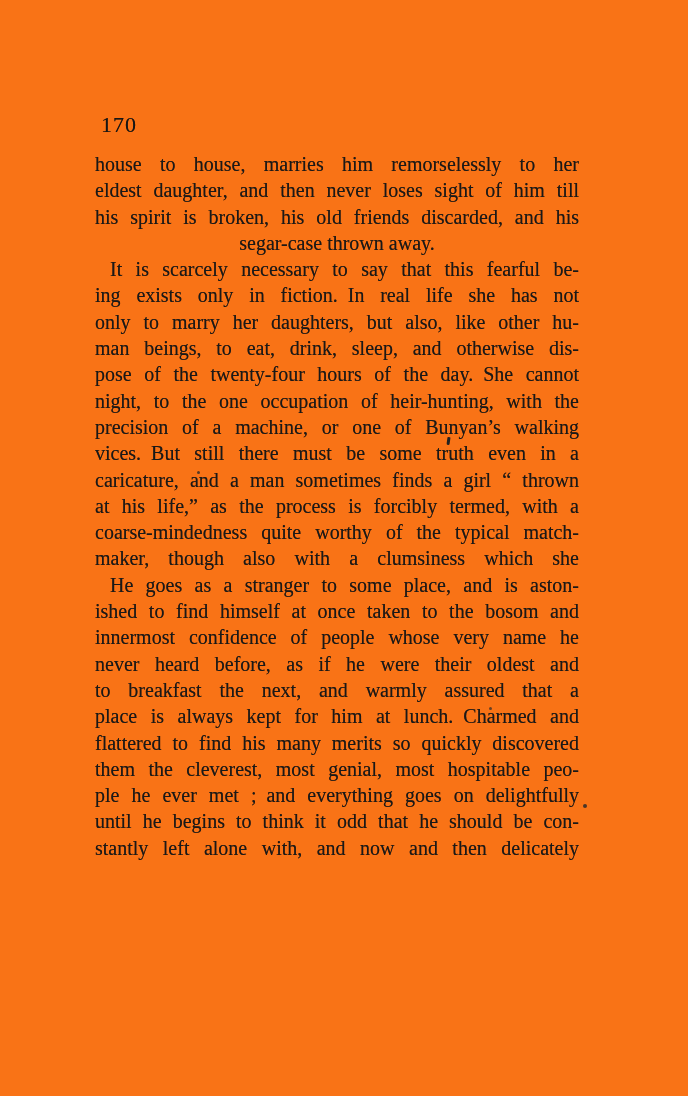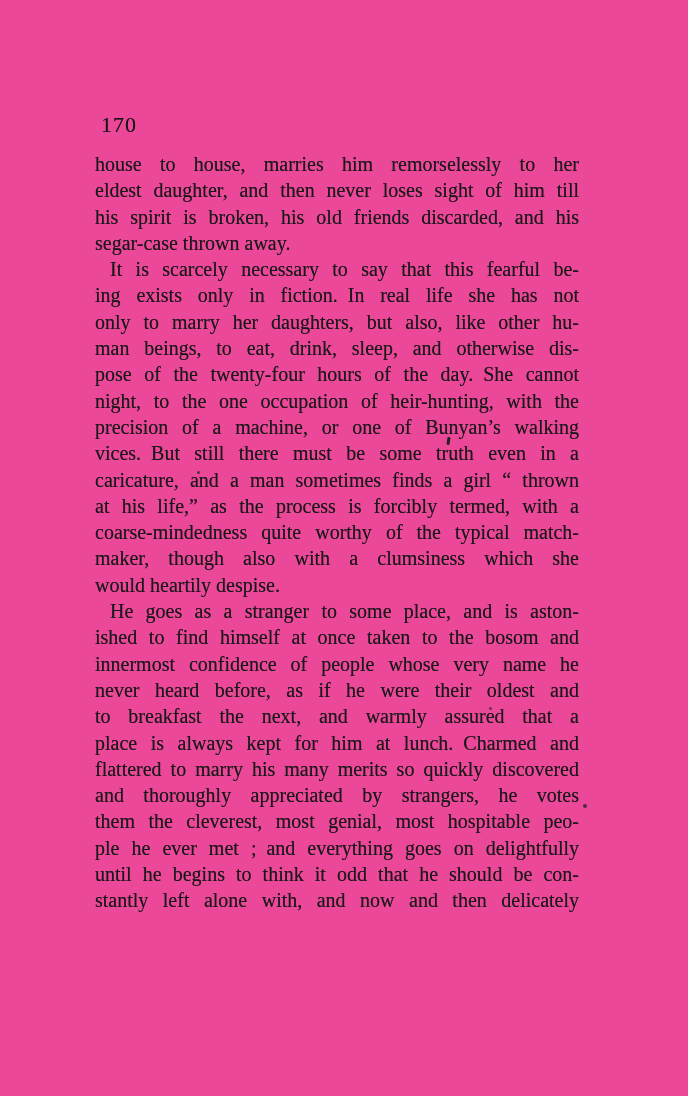--- a/index.html
+++ b/index.html
@@ -4,21 +4,21 @@
 <style>
   html, body {
     margin: 0; padding: 0;
     width: 688px; height: 1096px;
     background: #ffffff;
     overflow: hidden;
   }
   .page {
     position: relative;
     width: 688px; height: 1096px;
-    background: #ec4899;
+    background: #f97316;
     color: #191919;
     font-family: "Liberation Serif", "DejaVu Serif", serif;
   }
   .page-number {
     position: absolute;
     left: 101px; top: 112px;
     font-size: 22px;
     letter-spacing: 1px;
     color: #161616;
     text-shadow: 0 0 0.5px rgba(0,0,0,0.55);
@@ -40,21 +40,21 @@
     left: 95px; top: 151px;
     width: 484px;
     font-size: 20px;
     line-height: 26.3px;
     color: #191919;
     text-shadow: 0 0 0.45px rgba(0,0,0,0.5);
   }
   .line {
     height: 26.3px;
     overflow: hidden;
-    text-align: left;
+    text-align: center;
   }
   .line.justify {
     text-align: justify;
     text-align-last: justify;
   }
   .line.indent {
     padding-left: 15px;
   }
   .ink-speck {
     position: absolute;
@@ -86,29 +86,27 @@
       <div class="line justify">only to marry her daughters, but also, like other hu-</div>
       <div class="line justify">man beings, to eat, drink, sleep, and otherwise dis-</div>
       <div class="line justify">pose of the twenty-four hours of the day. She cannot</div>
       <div class="line justify">night, to the one occupation of heir-hunting, with the</div>
       <div class="line justify">precision of a machine, or one of Bunyan’s walking</div>
       <div class="line justify">vices. But still there must be some truth even in a</div>
       <div class="line justify">caricature, and a man sometimes finds a girl “ thrown</div>
       <div class="line justify">at his life,” as the process is forcibly termed, with a</div>
       <div class="line justify">coarse-mindedness quite worthy of the typical match-</div>
       <div class="line justify">maker, though also with a clumsiness which she</div>
-      <div class="line">would heartily despise.</div>
       <div class="line justify indent">He goes as a stranger to some place, and is aston-</div>
       <div class="line justify">ished to find himself at once taken to the bosom and</div>
       <div class="line justify">innermost confidence of people whose very name he</div>
       <div class="line justify">never heard before, as if he were their oldest and</div>
       <div class="line justify">to breakfast the next, and warmly assured that a</div>
       <div class="line justify">place is always kept for him at lunch. Charmed and</div>
-      <div class="line justify">flattered to marry his many merits so quickly discovered</div>
-      <div class="line justify">and thoroughly appreciated by strangers, he votes</div>
+      <div class="line justify">flattered to find his many merits so quickly discovered</div>
       <div class="line justify">them the cleverest, most genial, most hospitable peo-</div>
       <div class="line justify">ple he ever met ; and everything goes on delightfully</div>
       <div class="line justify">until he begins to think it odd that he should be con-</div>
       <div class="line justify">stantly left alone with, and now and then delicately</div>
     </main>
 
   <div class="ink-mark" style="left:447px; top:437px; width:2.5px; height:8px;"></div>
   <div class="ink-speck" style="left:197px; top:471px; width:3px; height:3px; opacity:0.8;"></div>
   <div class="ink-speck" style="left:489px; top:707px; width:3px; height:3px; opacity:0.7;"></div>
   <div class="ink-speck" style="left:583px; top:804px; width:4px; height:4px; opacity:0.85;"></div>

